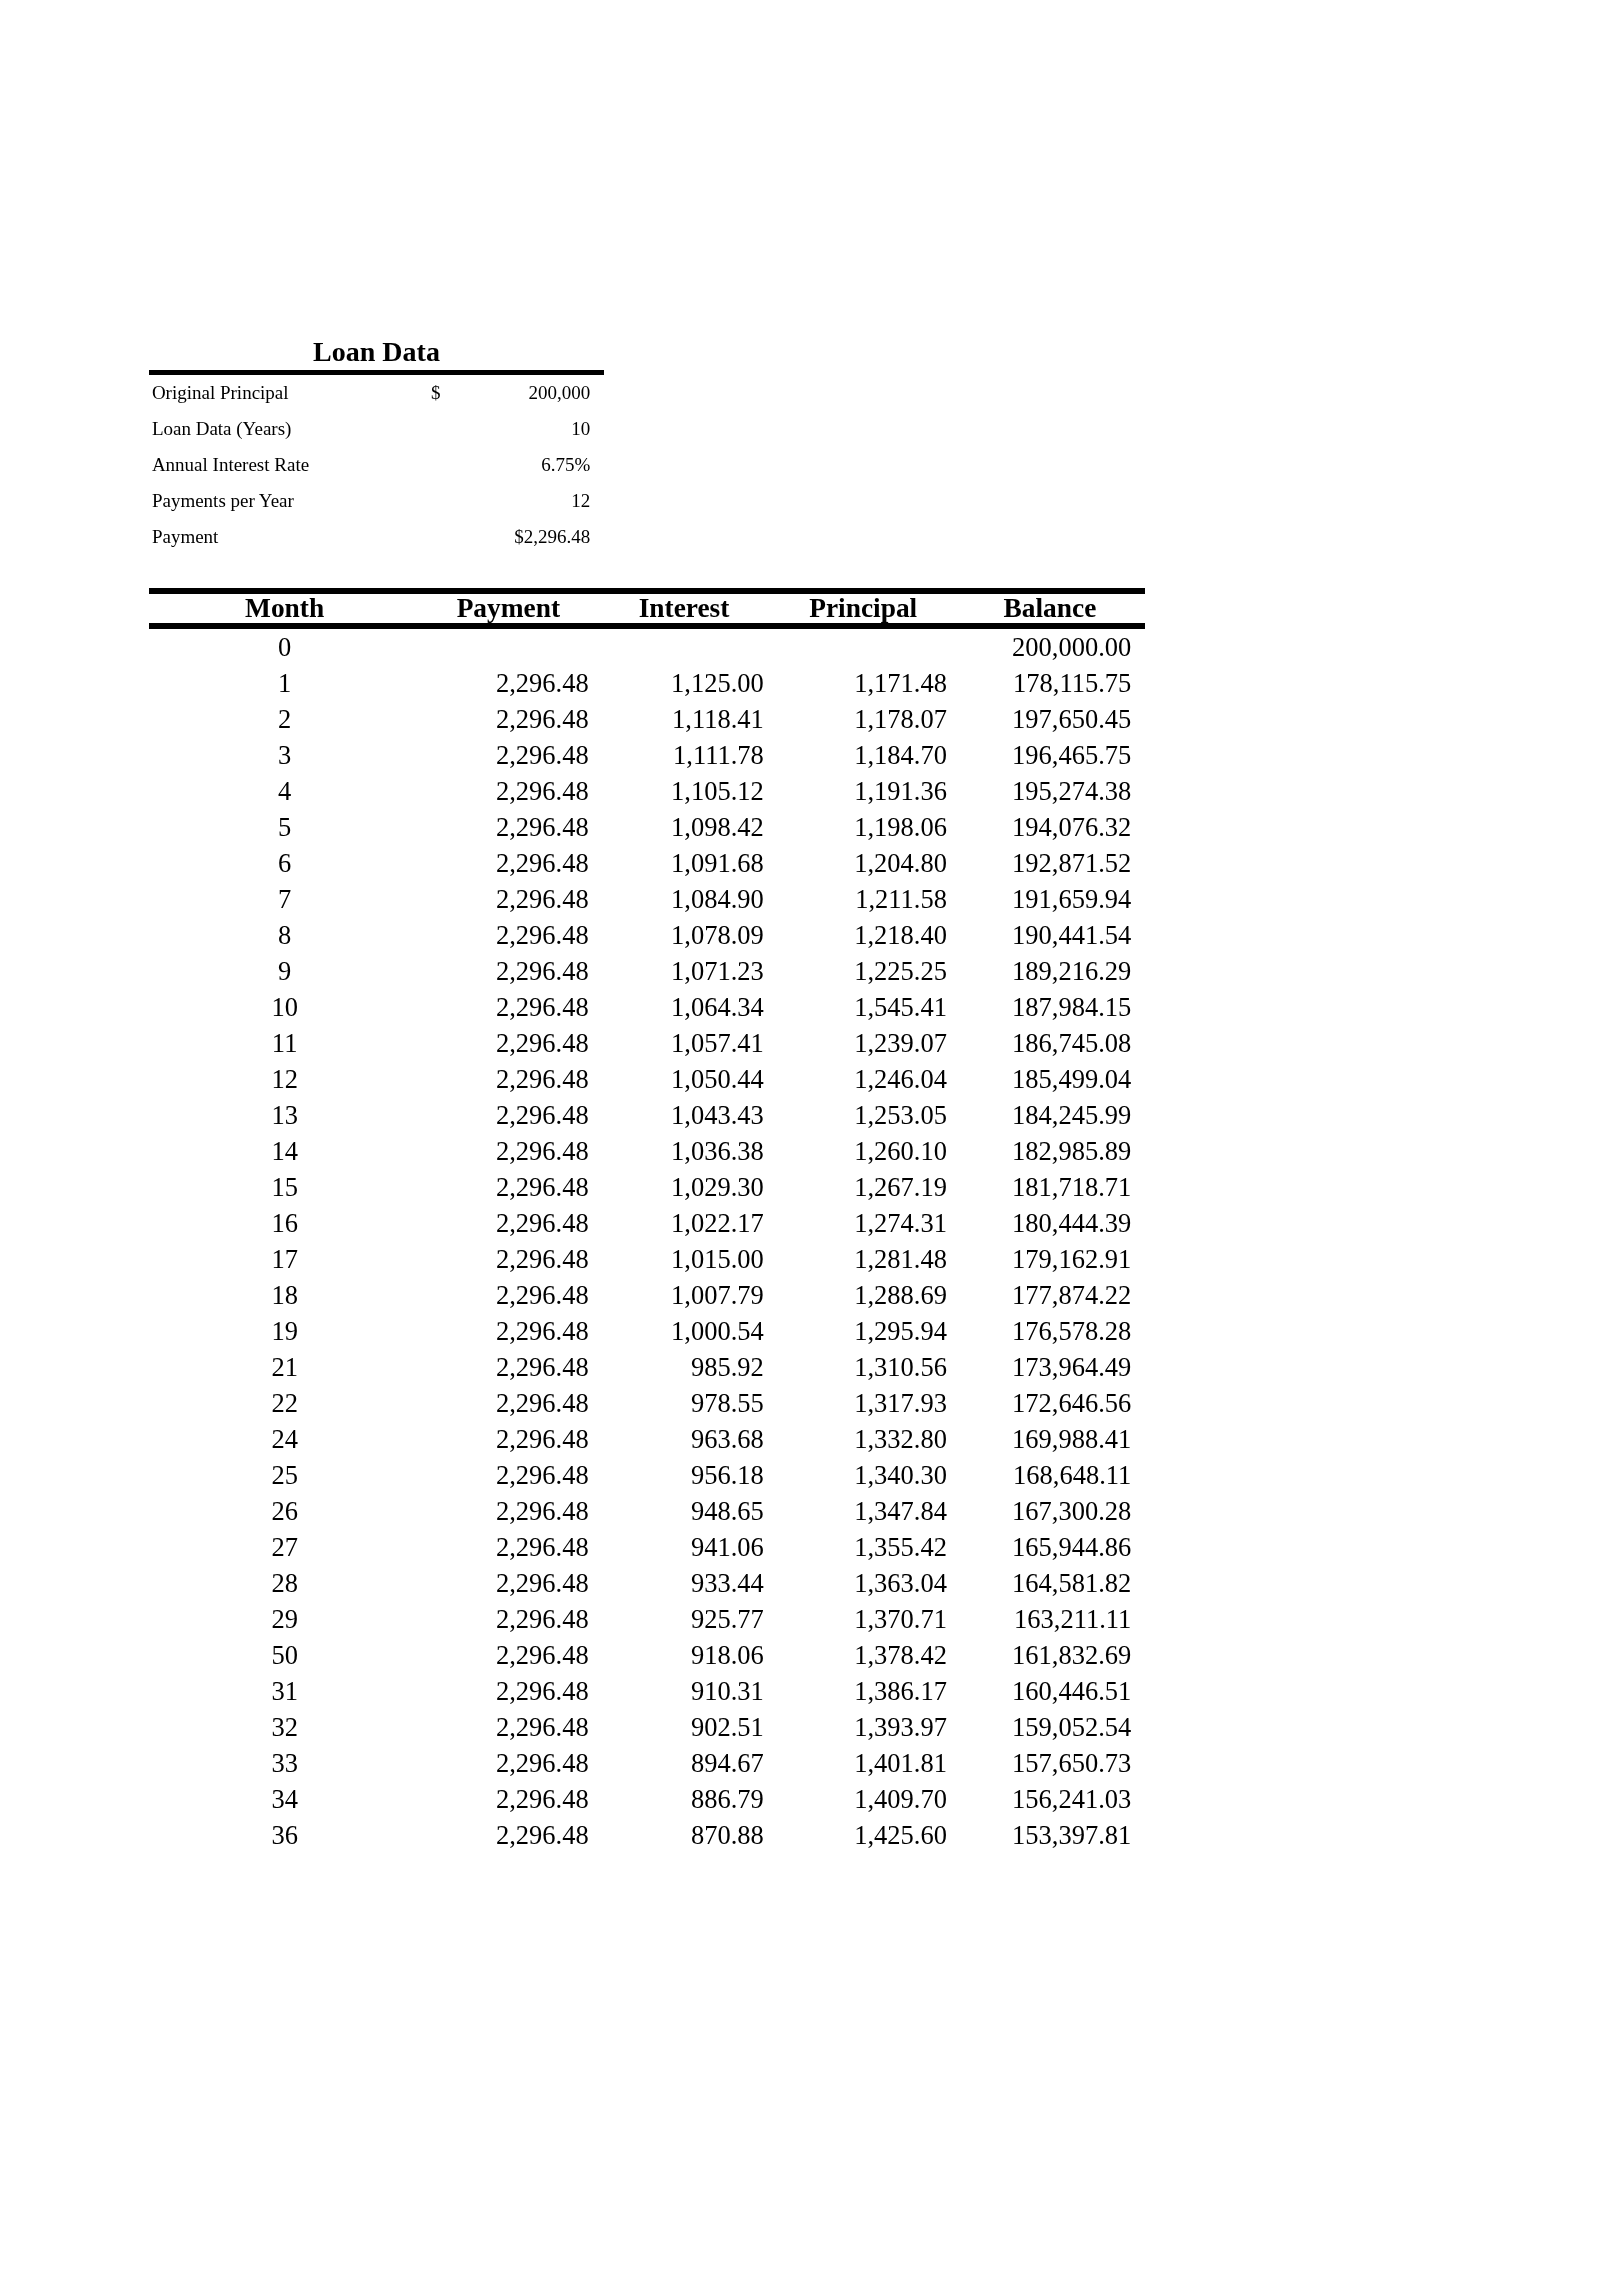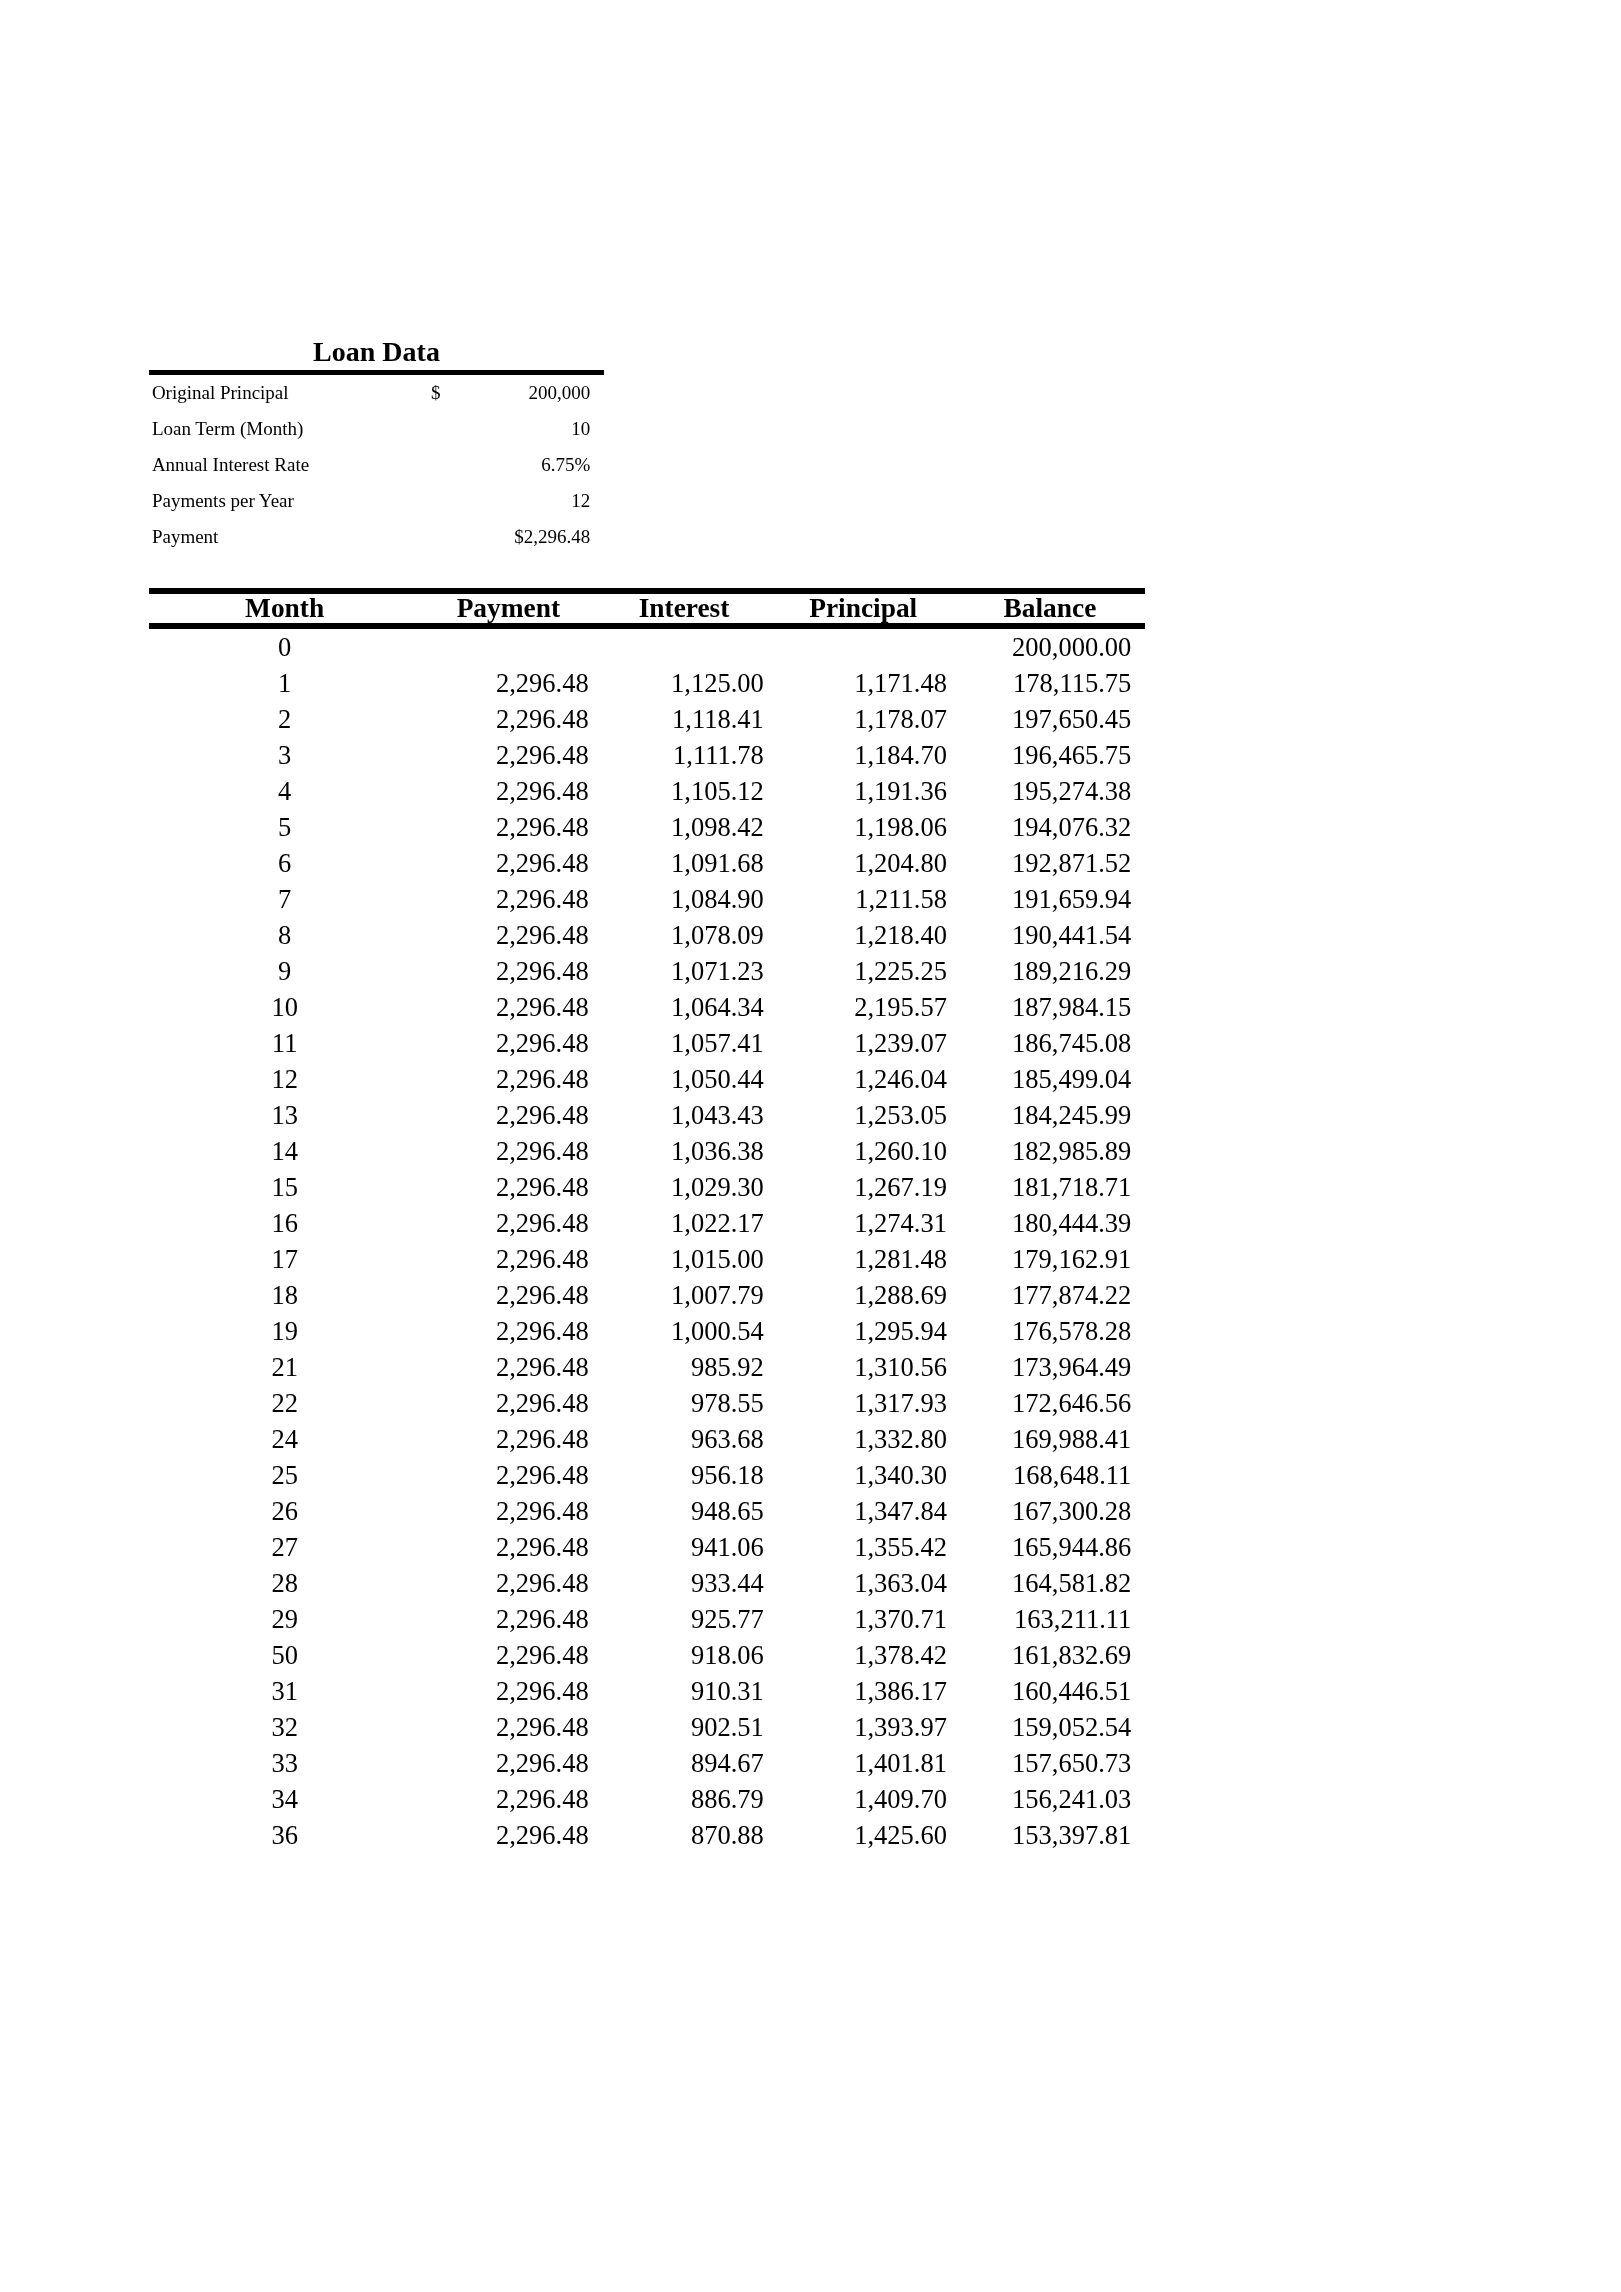--- a/index.html
+++ b/index.html
@@ -79,21 +79,21 @@
   <section class="loan-data">
     <div class="loan-title">Loan Data</div>
     <div class="loan-rule"></div>
 
     <div class="loan-row">
       <span class="loan-label">Original Principal</span>
       <span class="loan-cur">$</span>
       <span class="loan-val">200,000</span>
     </div>
     <div class="loan-row">
-      <span class="loan-label">Loan Term (Month)</span>
+      <span class="loan-label">Loan Data (Years)</span>
       <span class="loan-cur"></span>
       <span class="loan-val">10</span>
     </div>
     <div class="loan-row">
       <span class="loan-label">Annual Interest Rate</span>
       <span class="loan-cur"></span>
       <span class="loan-val">6.75%</span>
     </div>
     <div class="loan-row">
       <span class="loan-label">Payments per Year</span>
@@ -192,21 +192,21 @@
           <td class="c-month">9</td>
           <td class="c-payment">2,296.48</td>
           <td class="c-interest">1,071.23</td>
           <td class="c-principal">1,225.25</td>
           <td class="c-balance">189,216.29</td>
         </tr>
         <tr>
           <td class="c-month">10</td>
           <td class="c-payment">2,296.48</td>
           <td class="c-interest">1,064.34</td>
-          <td class="c-principal">2,195.57</td>
+          <td class="c-principal">1,545.41</td>
           <td class="c-balance">187,984.15</td>
         </tr>
         <tr>
           <td class="c-month">11</td>
           <td class="c-payment">2,296.48</td>
           <td class="c-interest">1,057.41</td>
           <td class="c-principal">1,239.07</td>
           <td class="c-balance">186,745.08</td>
         </tr>
         <tr>

